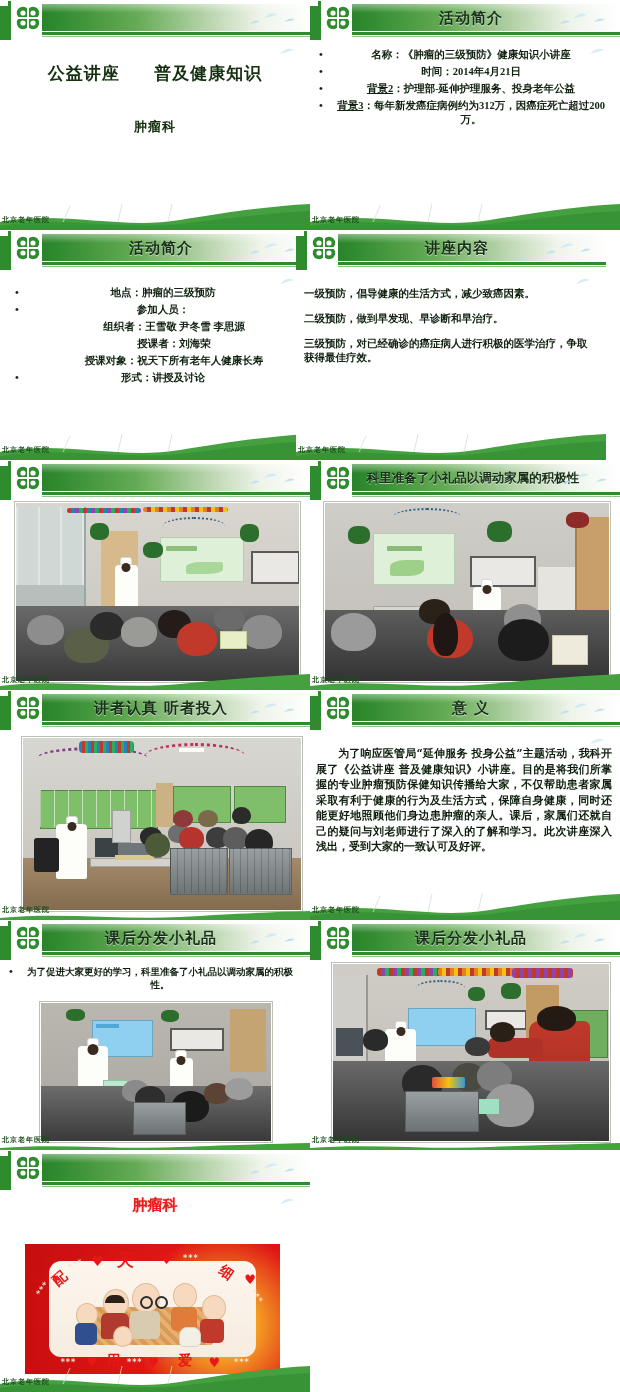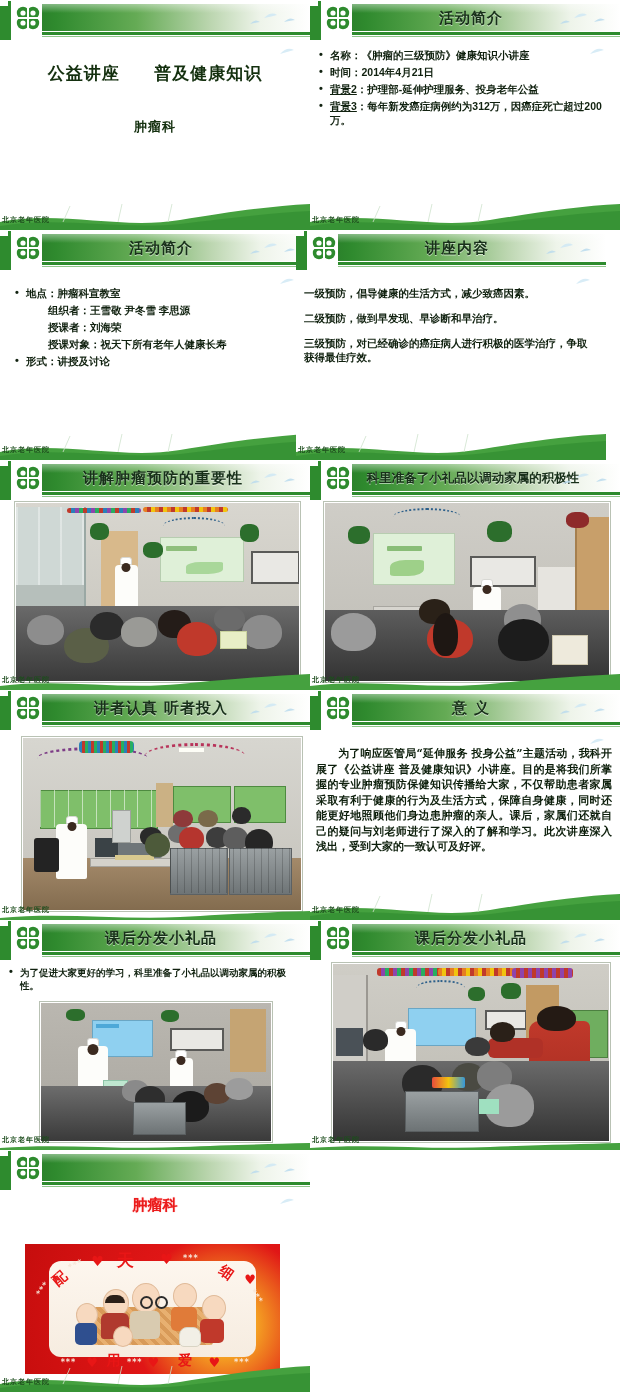--- a/index.html
+++ b/index.html
@@ -104,25 +104,26 @@
     font-family:"DejaVu Serif","Liberation Serif",serif;
     font-weight:bold;font-size:13px;color:#14300f;letter-spacing:1px;
   }
 
   
   ul.bl{margin:0;padding:0;list-style:none;}
   ul.bl li{
     position:relative;
     padding-left:12px;
     margin:0 0 3px 0;
-    font-family:Liberation Sans, sans-serif;
+    font-family:Liberation Serif, serif;
     font-size:10.5px;
     line-height:14px;
     color:#10210f;
     font-weight:bold;
+    text-align:center;
   }
   ul.bl li::before{
     content:"•";position:absolute;left:1px;top:-1px;font-size:11px;color:#10210f;
   }
   ul.bl li.nodot{padding-left:34px;}
   ul.bl li.nodot::before{content:"";}
   ul.bl li.gap{margin-top:11px;}
   .u{text-decoration:underline;}
 
   .plain{
@@ -333,21 +334,22 @@
       <path d="M6 16 q5 -6 10 -2 q-5 1 -10 2" fill="#bcdcee"></path>
         <path d="M20 10 q7 -7 13 -3 q-7 2 -13 3" fill="#cfe8f5"></path>
         <path d="M40 14 q6 -6 11 -2 q-6 1 -11 2" fill="#bcdcee"></path>
     </svg>
     <svg class="bird2" viewBox="0 0 22 14">
         <path d="M2 10 q7 -8 14 -4 q-7 2 -14 4" fill="#cfe8f5"></path>
       </svg>
 
     <div class="body" style="padding:16px 10px 0 14px;box-sizing:border-box;">
       <ul class="bl">
-        <li><span>地点：肿瘤科宣教室</span></li>
+        <li><span>地点：肿瘤的三级预防</span></li>
+        <li><span>参加人员：</span></li>
         <li class="nodot"><span>组织者：王雪敬    尹冬雪    李思源</span></li>
         <li class="nodot"><span>授课者：刘海荣</span></li>
         <li class="nodot"><span>授课对象：祝天下所有老年人健康长寿</span></li>
         <li><span>形式：讲授及讨论</span></li>
       </ul>
     </div>
 
     <div class="footer">
       <svg width="310" height="30" viewBox="0 0 310 30" preserveAspectRatio="none">
         <path d="M0 22 C60 10 120 30 180 20 C230 12 270 6 310 4 L310 30 L0 30 Z" fill="#45a13f"></path>
@@ -433,21 +435,20 @@
         <g fill="#ffffff">
             <circle cx="9" cy="9" r="2.6"></circle>
             <circle cx="19" cy="9" r="2.6"></circle>
             <circle cx="9" cy="19" r="2.6"></circle>
             <circle cx="19" cy="19" r="2.6"></circle>
             <rect x="13" y="2" width="2" height="24"></rect>
             <rect x="2" y="13" width="24" height="2"></rect>
           </g>
       </svg>
     </div>
-    <div class="slide-title wide">讲解肿瘤预防的重要性</div>
     <svg class="birds" viewBox="0 0 62 26">
       <path d="M6 16 q5 -6 10 -2 q-5 1 -10 2" fill="#bcdcee"></path>
         <path d="M20 10 q7 -7 13 -3 q-7 2 -13 3" fill="#cfe8f5"></path>
         <path d="M40 14 q6 -6 11 -2 q-6 1 -11 2" fill="#bcdcee"></path>
     </svg>
 
     <div class="photo" style="left:15px;top:42px;width:283px;height:178px;">
       <div class="ph-inner">
         <div class="wall" style="height:72%;"></div>
         <div class="floor" style="top:72%;"></div>

